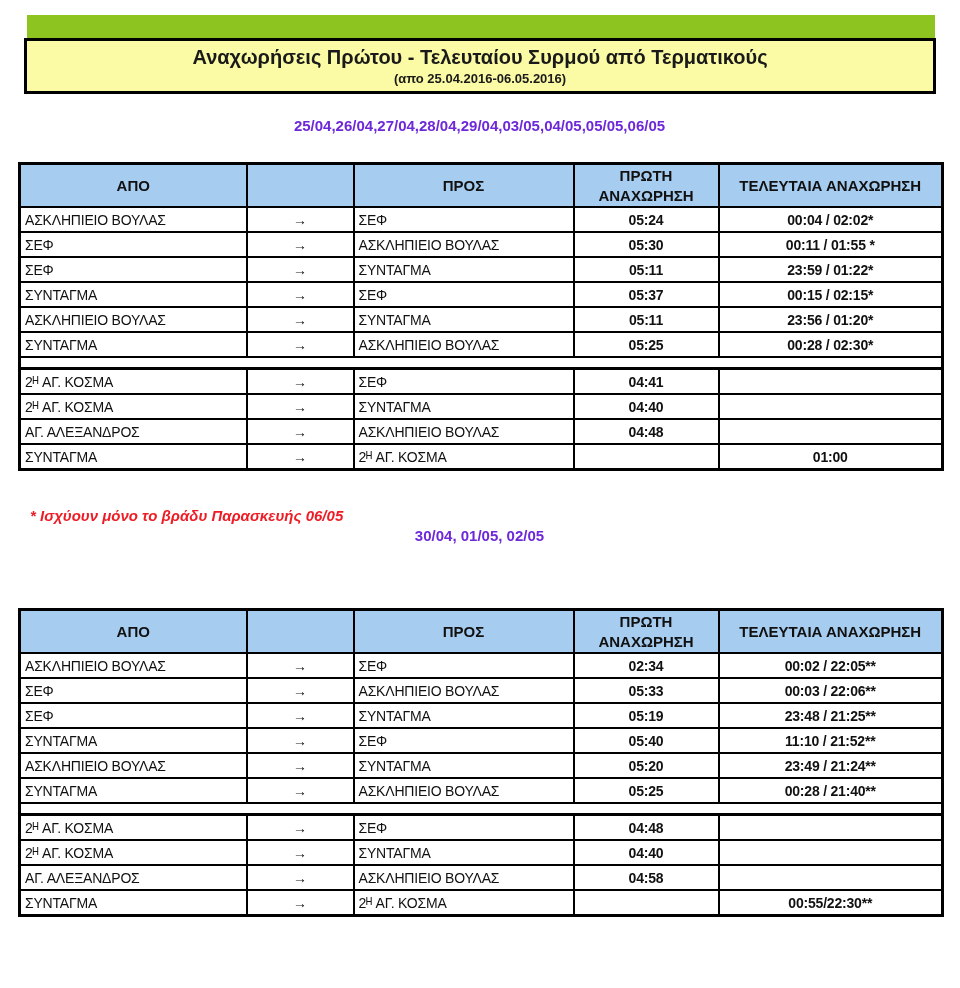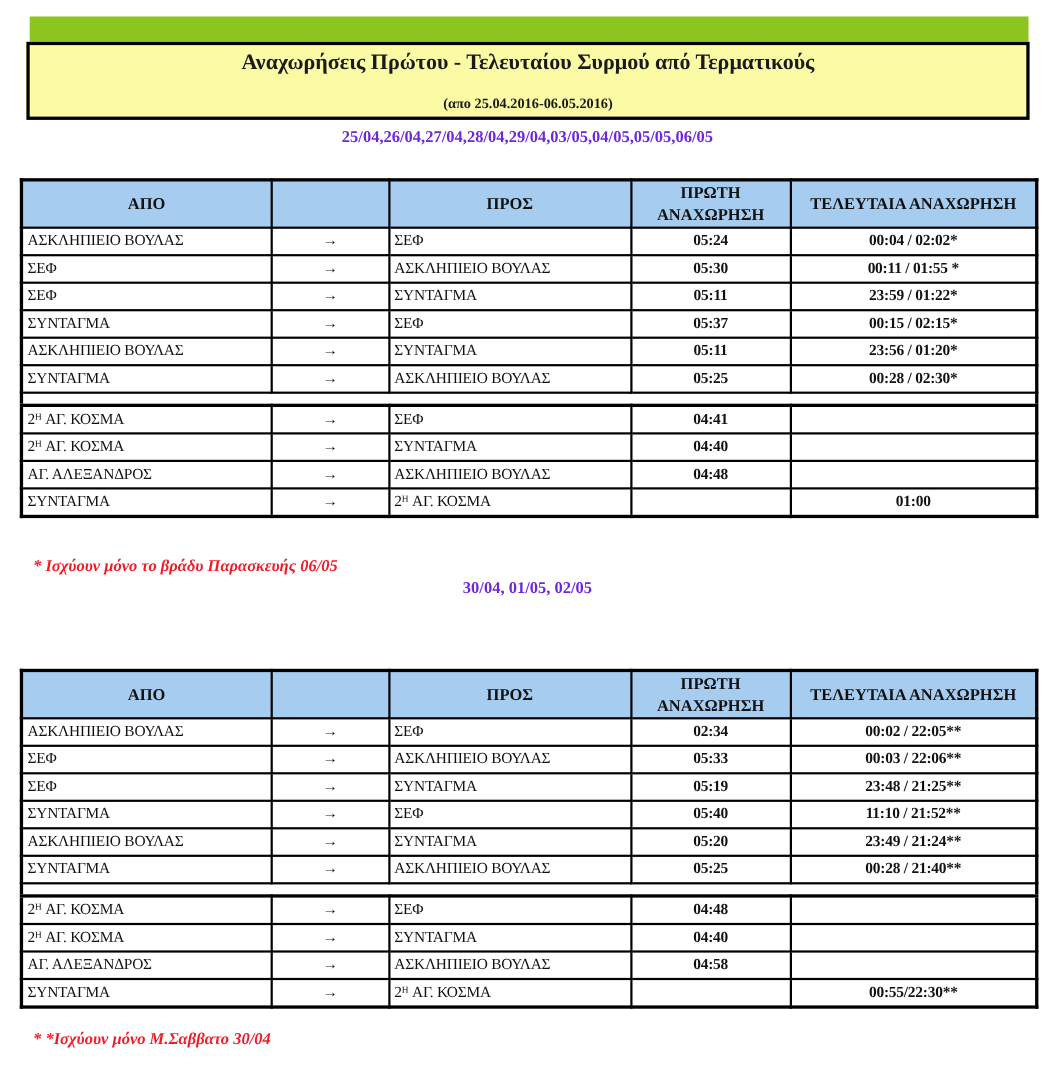--- a/index.html
+++ b/index.html
@@ -7,21 +7,20 @@
     padding: 0;
     background: #ffffff;
     font-family: "Liberation Sans", "DejaVu Sans", sans-serif;
   }
   .page {
     position: relative;
     width: 960px;
     height: 988px;
     background: #ffffff;
     overflow: hidden;
-    font-family: Liberation Serif, serif;
   }
 
   
   .green-bar {
     position: absolute;
     left: 27px; top: 15px;
     width: 908px; height: 23px;
     background: #8ec41f;
   }
   .title-box {
@@ -37,21 +36,20 @@
     font-size: 20px;
     font-weight: bold;
     color: #1a1a1a;
     line-height: 26px;
   }
   .title-box .sub-title {
     font-size: 13px;
     font-weight: bold;
     color: #1a1a1a;
     line-height: 17px;
-    margin-top: 15px;
   }
 
   
   .date-heading {
     position: absolute;
     left: 18px;
     width: 923px;
     text-align: center;
     font-size: 15px;
     font-weight: bold;
@@ -327,15 +325,14 @@
             <td class="cell-from">ΣΥΝΤΑΓΜΑ</td>
             <td class="cell-arrow">→</td>
             <td class="cell-to">2ᴴ ΑΓ. ΚΟΣΜΑ</td>
             <td class="cell-first"></td>
             <td class="cell-last">00:55/22:30**</td>
           </tr>
         </tbody>
     </table>
   </div>
 
-  <div class="footnote n2">* *Ισχύουν μόνο Μ.Σαββατο 30/04</div>
 
 </div>
 
 </body></html>

